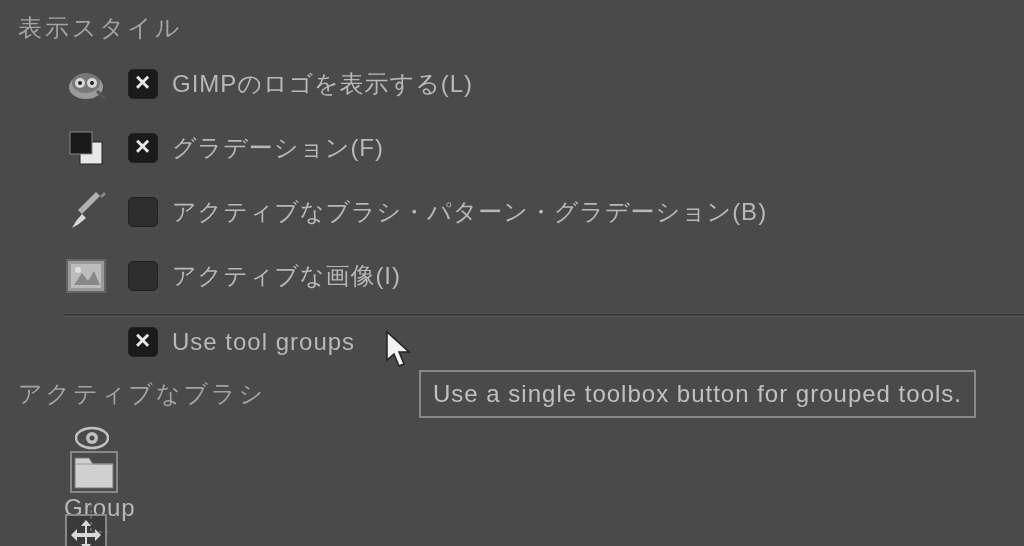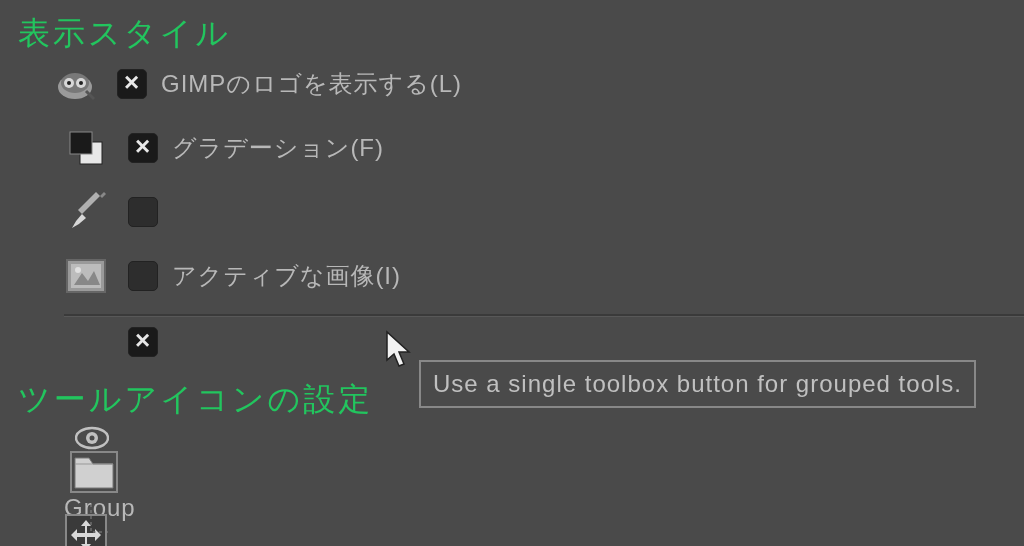--- a/index.html
+++ b/index.html
@@ -8,22 +8,22 @@
     width: 1024px;
     height: 546px;
     background: #4a4a4a;
     font-family: "Meiryo", "Hiragino Sans", sans-serif;
     color: #b8b8b8;
     font-size: 24px;
     overflow: hidden;
     letter-spacing: 1px;
   }
   .section-heading {
-    color: #22c55e;
-    font-size: 32px;
+    color: #a3a3a3;
+    font-size: 24px;
     letter-spacing: 3px;
   }
   .row {
     display: flex;
     align-items: center;
     height: 64px;
   }
   .icon-slot {
     width: 44px;
     height: 44px;
@@ -94,21 +94,21 @@
     justify-content: center;
   }
 </style>
 </head>
 <body>
 
 <div class="section-heading" style="position:absolute; left:18px; top:12px;">
   <span>表示スタイル</span>
 </div>
 
-<div class="row" style="position:absolute; left:53px; top:52px;">
+<div class="row" style="position:absolute; left:64px; top:52px;">
   <span class="icon-slot">
     <svg width="42" height="42" viewBox="0 0 42 42">
       <ellipse cx="21" cy="24" rx="17" ry="12" fill="#9a9a9a"></ellipse>
       <ellipse cx="21" cy="20" rx="14" ry="10" fill="#787878"></ellipse>
       <circle cx="15" cy="20" r="5" fill="#d8d8d8"></circle>
       <circle cx="27" cy="20" r="5" fill="#d8d8d8"></circle>
       <circle cx="15" cy="20" r="2" fill="#222"></circle>
       <circle cx="27" cy="20" r="2" fill="#222"></circle>
       <path d="M32 28 L40 36" stroke="#555" stroke-width="3"></path>
     </svg>
@@ -130,53 +130,55 @@
 
 <div class="row" style="position:absolute; left:64px; top:180px;">
   <span class="icon-slot">
     <svg width="40" height="40" viewBox="0 0 40 40">
       <path d="M34 4 L16 22 L12 18 L30 0" fill="#b0b0b0"></path>
       <path d="M16 22 Q10 28 6 36 Q14 32 20 26 Z" fill="#d8d8d8"></path>
       <path d="M34 4 L38 0 L40 2 L36 6 Z" fill="#888"></path>
     </svg>
   </span>
   <span class="checkbox"></span>
+  <span class="label">アクティブなブラシ・パターン・グラデーション(B)</span>
 </div>
 
 <div class="row" style="position:absolute; left:64px; top:244px;align-items:center;">
   <span class="icon-slot">
     <svg width="40" height="34" viewBox="0 0 40 34">
       <rect x="1" y="1" width="38" height="32" fill="#9a9a9a" stroke="#666" stroke-width="2"></rect>
       <rect x="5" y="5" width="30" height="24" fill="#bcbcbc"></rect>
       <polygon points="8,26 16,14 22,22 28,12 34,26" fill="#888"></polygon>
       <circle cx="12" cy="11" r="3" fill="#e0e0e0"></circle>
     </svg>
   </span>
   <span class="checkbox"></span>
   <span class="label">アクティブな画像(I)</span>
 </div>
 
 <hr class="sep" style="position:absolute; left:0; right:0; top:302px; width:960px;">
 
 <div class="row" style="position:absolute; left:128px; top:318px; height:48px;">
   <span class="checkbox checked"></span>
+  <span class="label">Use tool groups</span>
 </div>
 
 <span class="cursor" style="left:385px; top:330px;">
   <svg width="30" height="40" viewBox="0 0 30 40">
     <polygon points="2,2 2,30 9,24 14,36 19,34 14,22 24,22" fill="#f2f2f2" stroke="#222" stroke-width="1.5"></polygon>
   </svg>
 </span>
 
-<div class="tooltip" style="left:419px; top:360px;">
+<div class="tooltip" style="left:419px; top:370px;">
   <span>Use a single toolbox button for grouped tools.</span>
 </div>
 
 <div class="section-heading" style="position:absolute; left:18px; top:378px;">
-  <span>ツールアイコンの設定</span>
+  <span>アクティブなブラシ</span>
 </div>
 
 <div class="tree-row" style="position:absolute; left:64px; top:426px;">
   <span class="eye-slot">
     <svg width="34" height="24" viewBox="0 0 34 24">
       <ellipse cx="17" cy="12" rx="16" ry="10" fill="none" stroke="#c0c0c0" stroke-width="2.5"></ellipse>
       <circle cx="17" cy="12" r="6" fill="#c0c0c0"></circle>
       <circle cx="17" cy="12" r="2.5" fill="#4a4a4a"></circle>
     </svg>
   </span>

